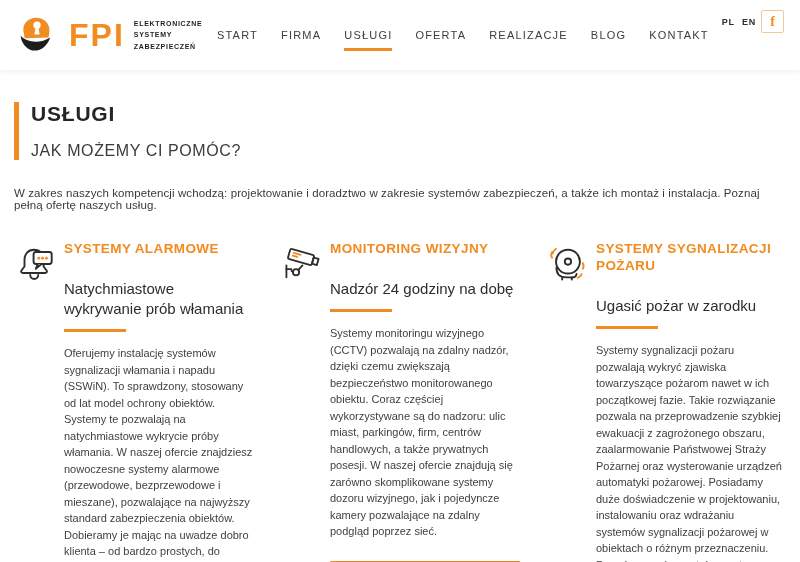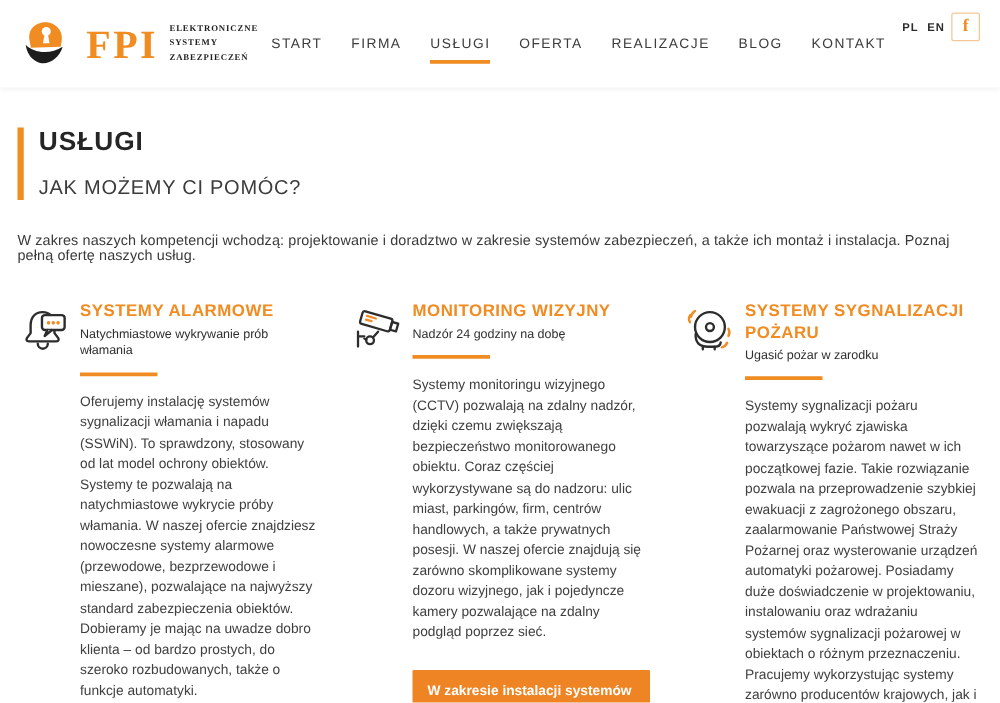--- a/index.html
+++ b/index.html
@@ -14,21 +14,21 @@
   
   .header {
     height: 70px;
     display: flex;
     align-items: center;
     padding: 0 16px 0 14px;
     background: #ffffff;
     box-shadow: 0 2px 4px rgba(0,0,0,0.06);
     position: relative;
   }
-  .logo { display: flex; align-items: center; gap: 9px; cursor: pointer; font-family: Liberation Serif, serif; }
+  .logo { display: flex; align-items: center; gap: 9px; cursor: pointer; }
   .logo-mark svg { display: block; }
   .logo-fpi {
     font-size: 32px;
     font-weight: 800;
     color: #f08c21;
     letter-spacing: 2px;
     line-height: 1;
   }
   .logo-tagline {
     font-size: 7px;
@@ -124,24 +124,24 @@
   .svc-icon svg { display: block; }
   .svc-content { flex: 1; min-width: 0; }
   .svc-title {
     color: #f08c21;
     font-weight: bold;
     font-size: 13.5px;
     letter-spacing: 0.4px;
     line-height: 1.25;
   }
   .svc-subtitle {
-    font-size: 10px;
+    font-size: 15px;
     color: #2e2e2e;
     line-height: 1.35;
-    margin-top: 3px;
+    margin-top: 21px;
   }
   .svc-divider {
     width: 62px;
     height: 3px;
     background: #f08c21;
     margin: 10px 0 13px 0;
   }
   .svc-body {
     font-size: 11px;
     line-height: 1.5;

